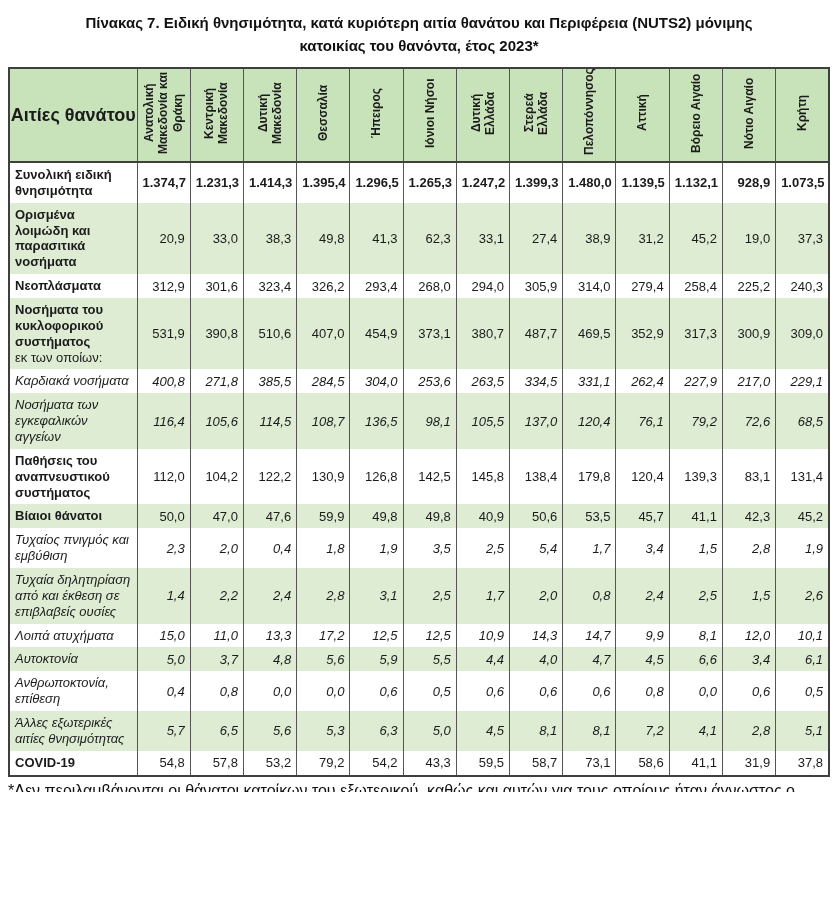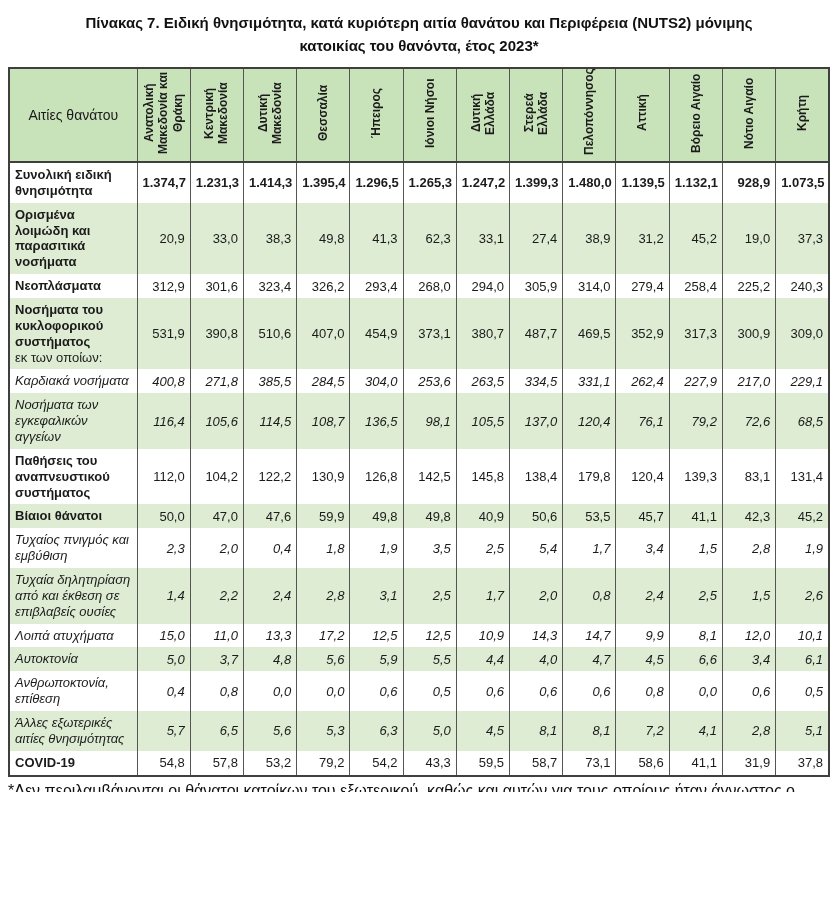--- a/index.html
+++ b/index.html
@@ -18,21 +18,21 @@
     width:822px; margin:0 auto;
     border:2px solid #3f3f3f;
   }
   table.mortality th, table.mortality td {
     border-left:1px solid #555555; border-right:1px solid #555555;
   }
   thead th {
     background:#c8e2ba; height:92px; vertical-align:middle; text-align:center;
     border-bottom:2px solid #3f3f3f; padding:2px 0;
   }
-  th.corner { width:128px; font-size:14px; font-weight:normal;text-align:center; }
+  th.corner { width:128px; font-size:18px; font-weight:bold;text-align:center; }
   th .vert {
     display:inline-block; writing-mode:vertical-rl; transform:rotate(180deg);
     height:84px; font-size:12px; font-weight:bold; line-height:1.2; text-align:center;
   }
   tbody tr:nth-child(even) { background:#ddecd3; }
   tbody tr:nth-child(odd)  { background:#ffffff; }
   tbody td { font-size:13px; padding:4px 5px; vertical-align:middle; }
   td.label { text-align:left; line-height:1.22; }
   td.num   { text-align:right; white-space:nowrap; }
   tr.bold td.label .main { font-weight:bold; }

